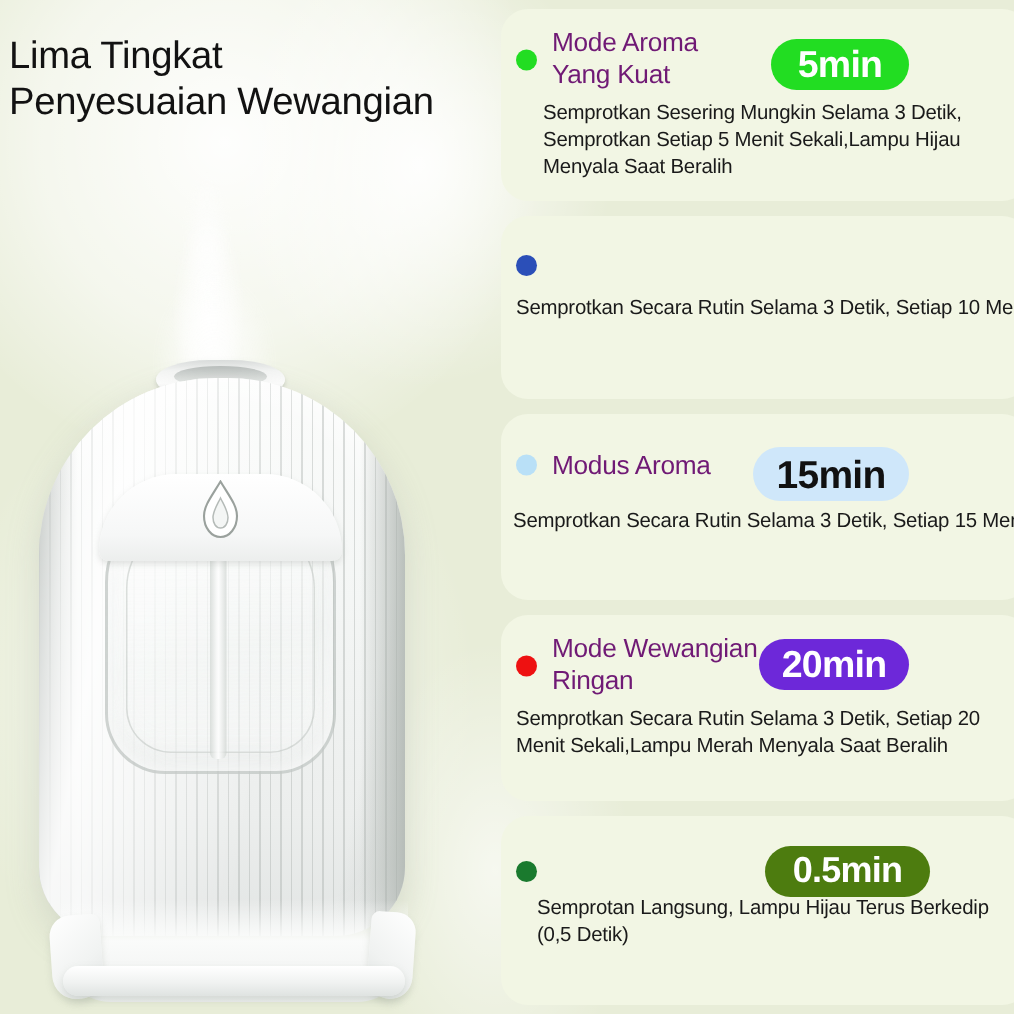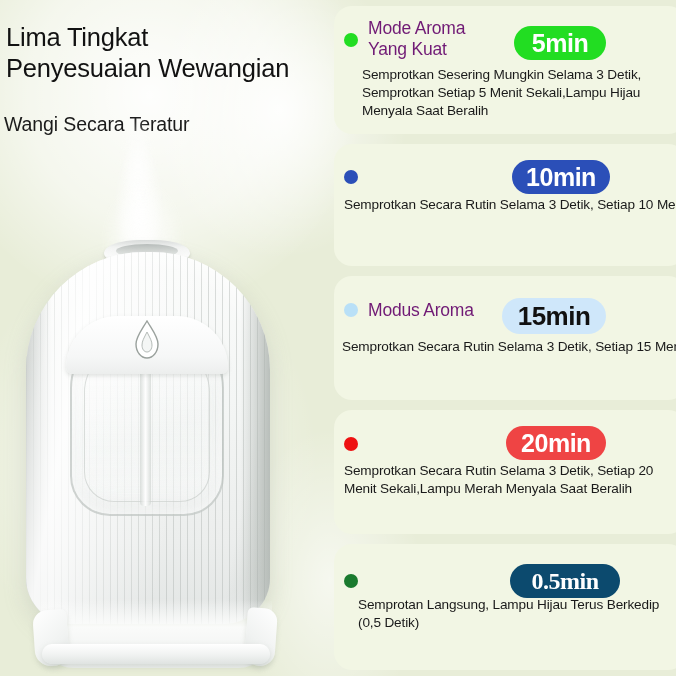--- a/index.html
+++ b/index.html
@@ -328,21 +328,20 @@
   <div class="glow glow-b"></div>
   <div class="glow glow-c"></div>
   <div class="glow glow-d"></div>
 
   <div id="left">
 
     <div id="headline">
       <div class="h-line">Lima Tingkat</div>
       <div class="h-line">Penyesuaian Wewangian</div>
     </div>
-    <div id="subhead">Wangi Secara Teratur</div>
 
     <div id="device">
 
       <div class="mist mist-1"></div>
       <div class="mist mist-2"></div>
       <div class="mist mist-3"></div>
 
       <div class="nozzle"></div>
       <div class="nozzle-hole"></div>
 
@@ -384,48 +383,49 @@
         <span class="badge" style="background: rgb(34, 221, 34); color: rgb(255, 255, 255);">5min</span>
       </div>
       <div class="desc">Semprotkan Sesering Mungkin Selama 3 Detik,
 Semprotkan Setiap 5 Menit Sekali,Lampu Hijau
 Menyala Saat Beralih</div>
     </div>
 
     <div class="card" id="card-1" style="background: rgb(242, 246, 228);">
       <div class="card-head">
         <span class="dot" style="background: rgb(43, 79, 184);"></span>
-        <span class="badge" style="background: rgb(43, 79, 184); color: rgb(255, 255, 255);">10min</span>
       </div>
       <div class="desc">Semprotkan Secara Rutin Selama 3 Detik, Setiap 10
 Menit Sekali,Lampu Biru Menyala Saat Beralih</div>
     </div>
 
     <div class="card" id="card-2" style="background: rgb(242, 246, 228);">
       <div class="card-head">
         <span class="dot" style="background: rgb(185, 224, 247);"></span>
         <span class="title">Modus Aroma</span>
         <span class="badge" style="background: rgb(207, 231, 250); color: rgb(17, 17, 17);">15min</span>
       </div>
       <div class="desc">Semprotkan Secara Rutin Selama 3 Detik, Setiap 15 Menit
 Sekali,  Lampu Biru Es Menyala Saat Beralih</div>
     </div>
 
     <div class="card" id="card-3" style="background: rgb(242, 246, 228);">
       <div class="card-head">
         <span class="dot" style="background: rgb(238, 17, 17);"></span>
-        <span class="badge" style="background: #ef4444; color: rgb(255, 255, 255);">20min</span>
+        <span class="title">Mode Wewangian
+Ringan</span>
+        <span class="badge" style="background: #6d28d9; color: rgb(255, 255, 255);">20min</span>
       </div>
       <div class="desc">Semprotkan Secara Rutin Selama 3 Detik, Setiap 20
 Menit Sekali,Lampu Merah Menyala Saat Beralih</div>
     </div>
 
     <div class="card" id="card-4" style="background: rgb(242, 246, 228);">
       <div class="card-head">
         <span class="dot" style="background: rgb(26, 122, 46);"></span>
-        <span class="badge" style="background: #0c4a6e; color: rgb(255, 255, 255); font-family: Liberation Serif, serif;">0.5min</span>
+        <span class="badge" style="background: #4d7c0f; color: rgb(255, 255, 255);">0.5min</span>
       </div>
       <div class="desc">Semprotan Langsung, Lampu Hijau Terus Berkedip
 (0,5 Detik)</div>
     </div>
 
   </div>
 </div>
 
 </body></html>

